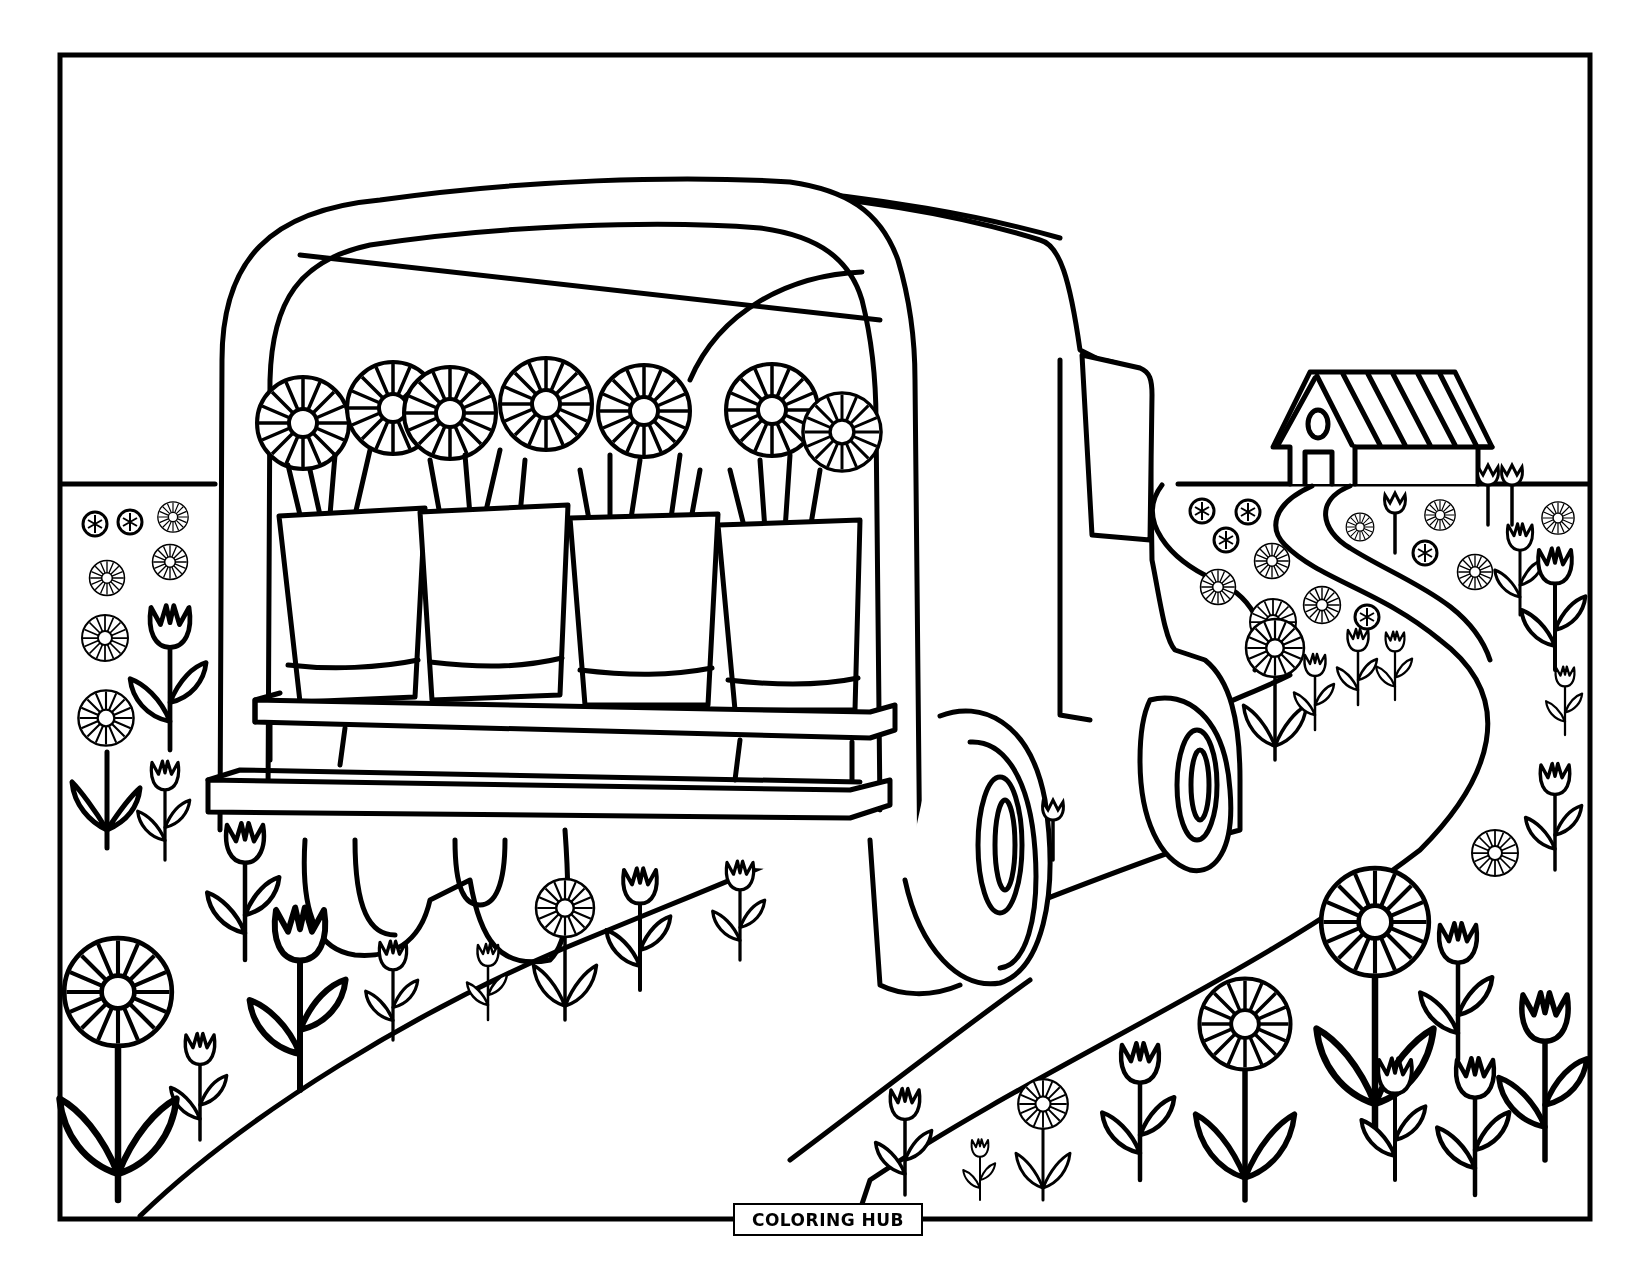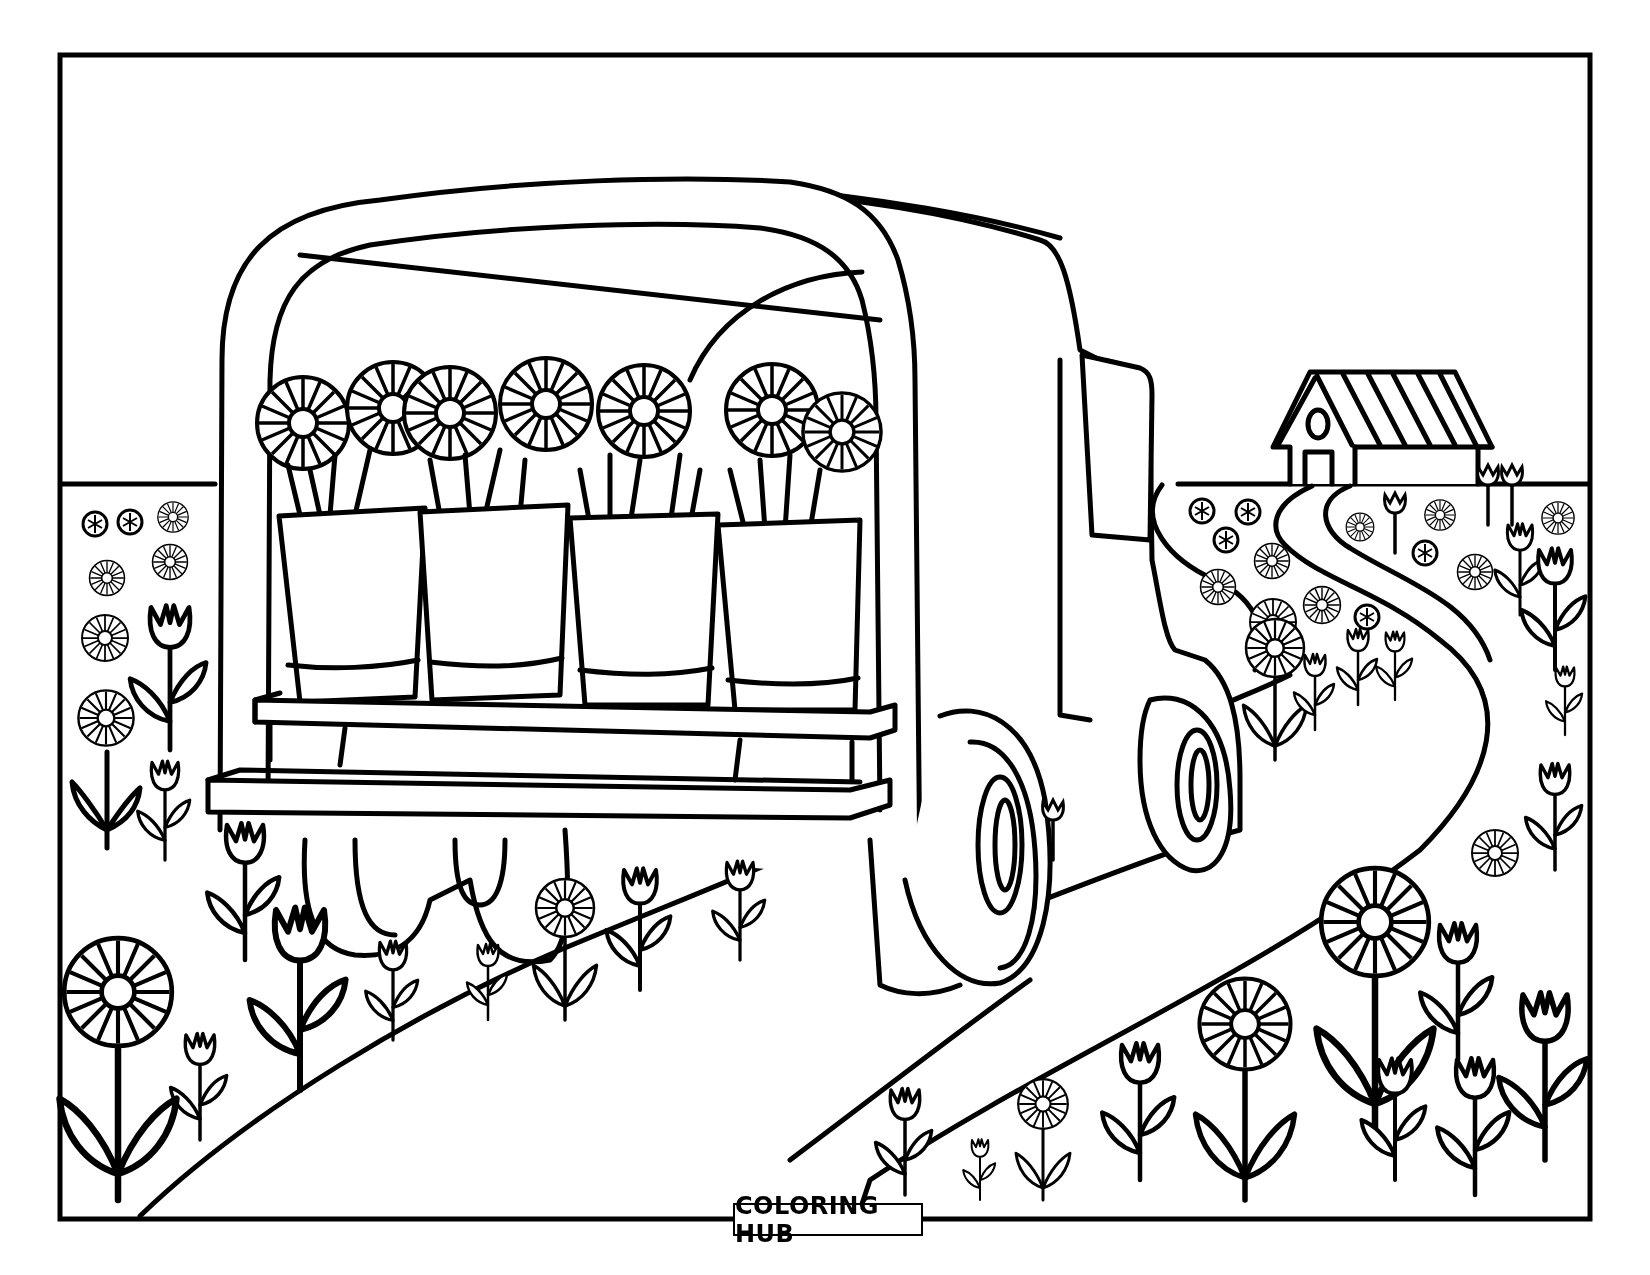--- a/index.html
+++ b/index.html
@@ -4,22 +4,22 @@
 <style>
   html, body { margin: 0; padding: 0; background: #ffffff; }
   body { width: 1650px; height: 1275px; position: relative; overflow: hidden; font-family: "DejaVu Sans", sans-serif; }
   #art { position: absolute; left: 0; top: 0; width: 1650px; height: 1275px; }
   .ln { fill: none; stroke: #000; stroke-width: 5; stroke-linecap: round; stroke-linejoin: round; }
   .lnw { fill: #fff; stroke: #000; stroke-width: 5; stroke-linecap: round; stroke-linejoin: round; }
   .thin { fill: none; stroke: #000; stroke-width: 3.5; stroke-linecap: round; stroke-linejoin: round; }
   .logo {
     position: absolute; left: 733px; top: 1203px; width: 190px; height: 33px;
     background: #fff; border: 2px solid #000; box-sizing: border-box;
-    display: flex; align-items: center; 
-    font-family: "DejaVu Sans", sans-serif; font-weight: bold; font-size: 24px;
+    display: flex; align-items: center; justify-content: center;
+    font-family: "DejaVu Sans", sans-serif; font-weight: bold; font-size: 17px;
     letter-spacing: 0.5px; color: #000;
   }
 </style>
 </head>
 <body>
 
 <svg id="art" viewBox="0 0 1650 1275" xmlns="http://www.w3.org/2000/svg">
   <defs>
 
     <g id="daisy">

